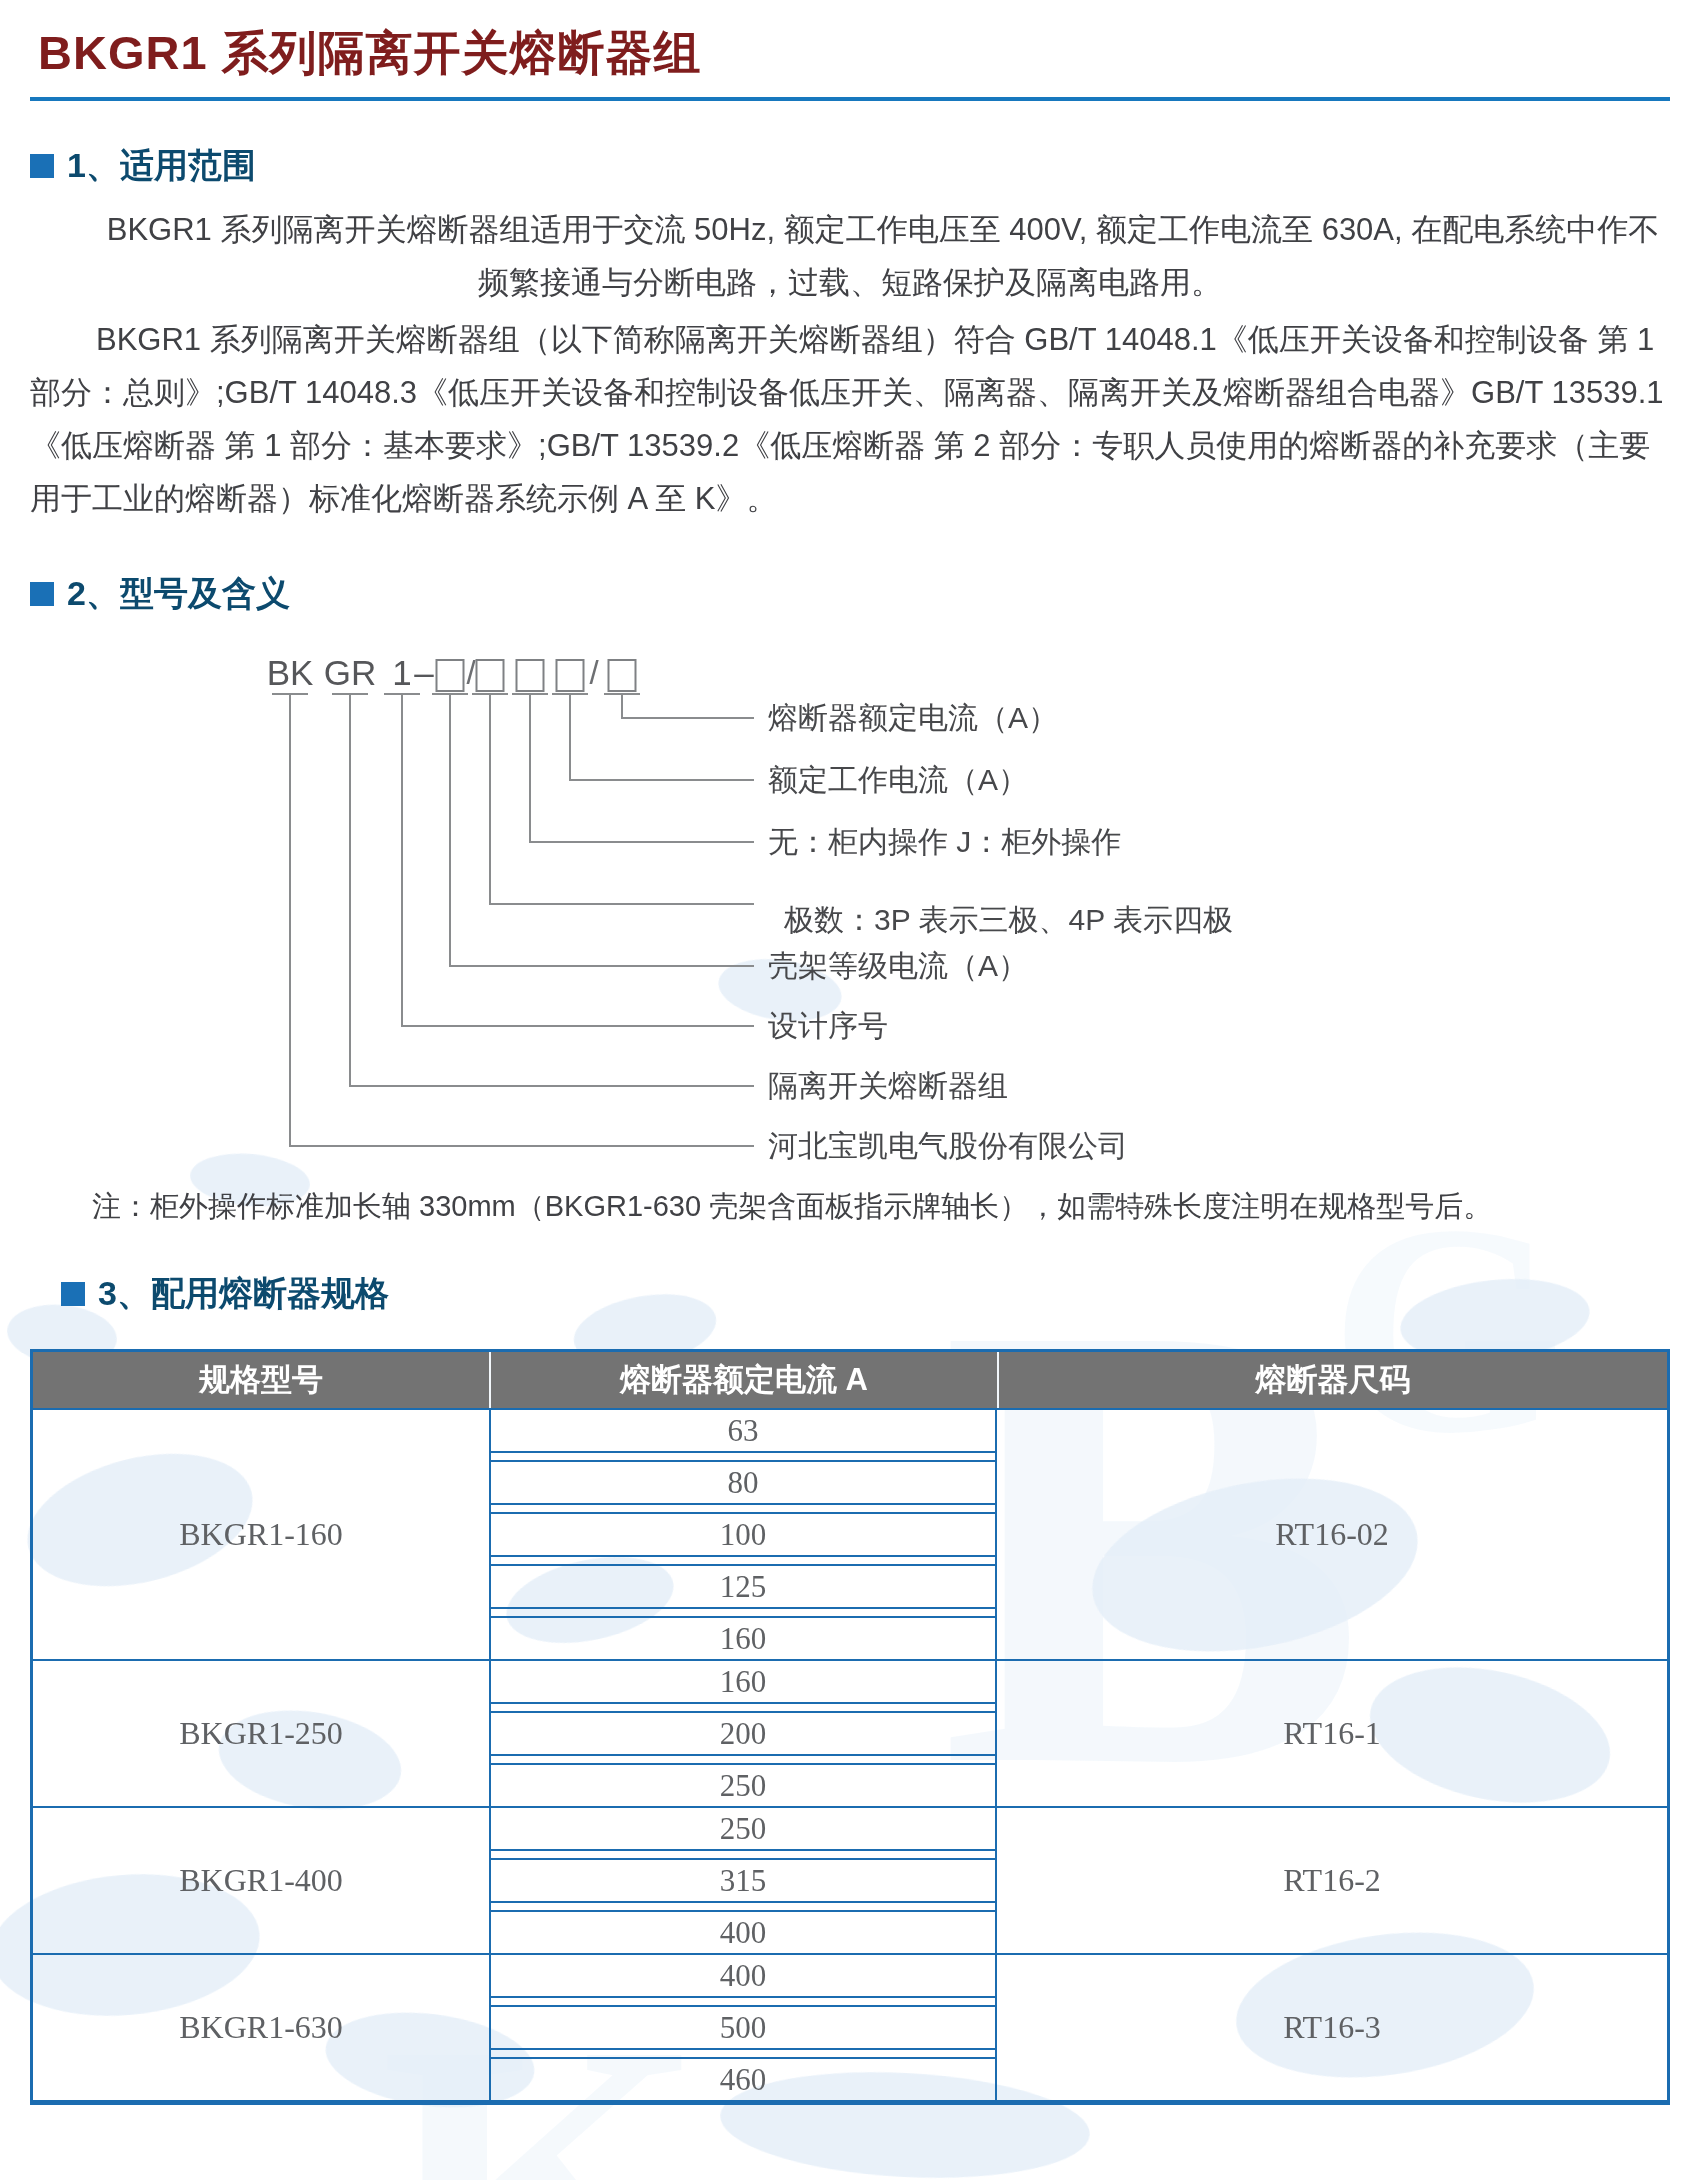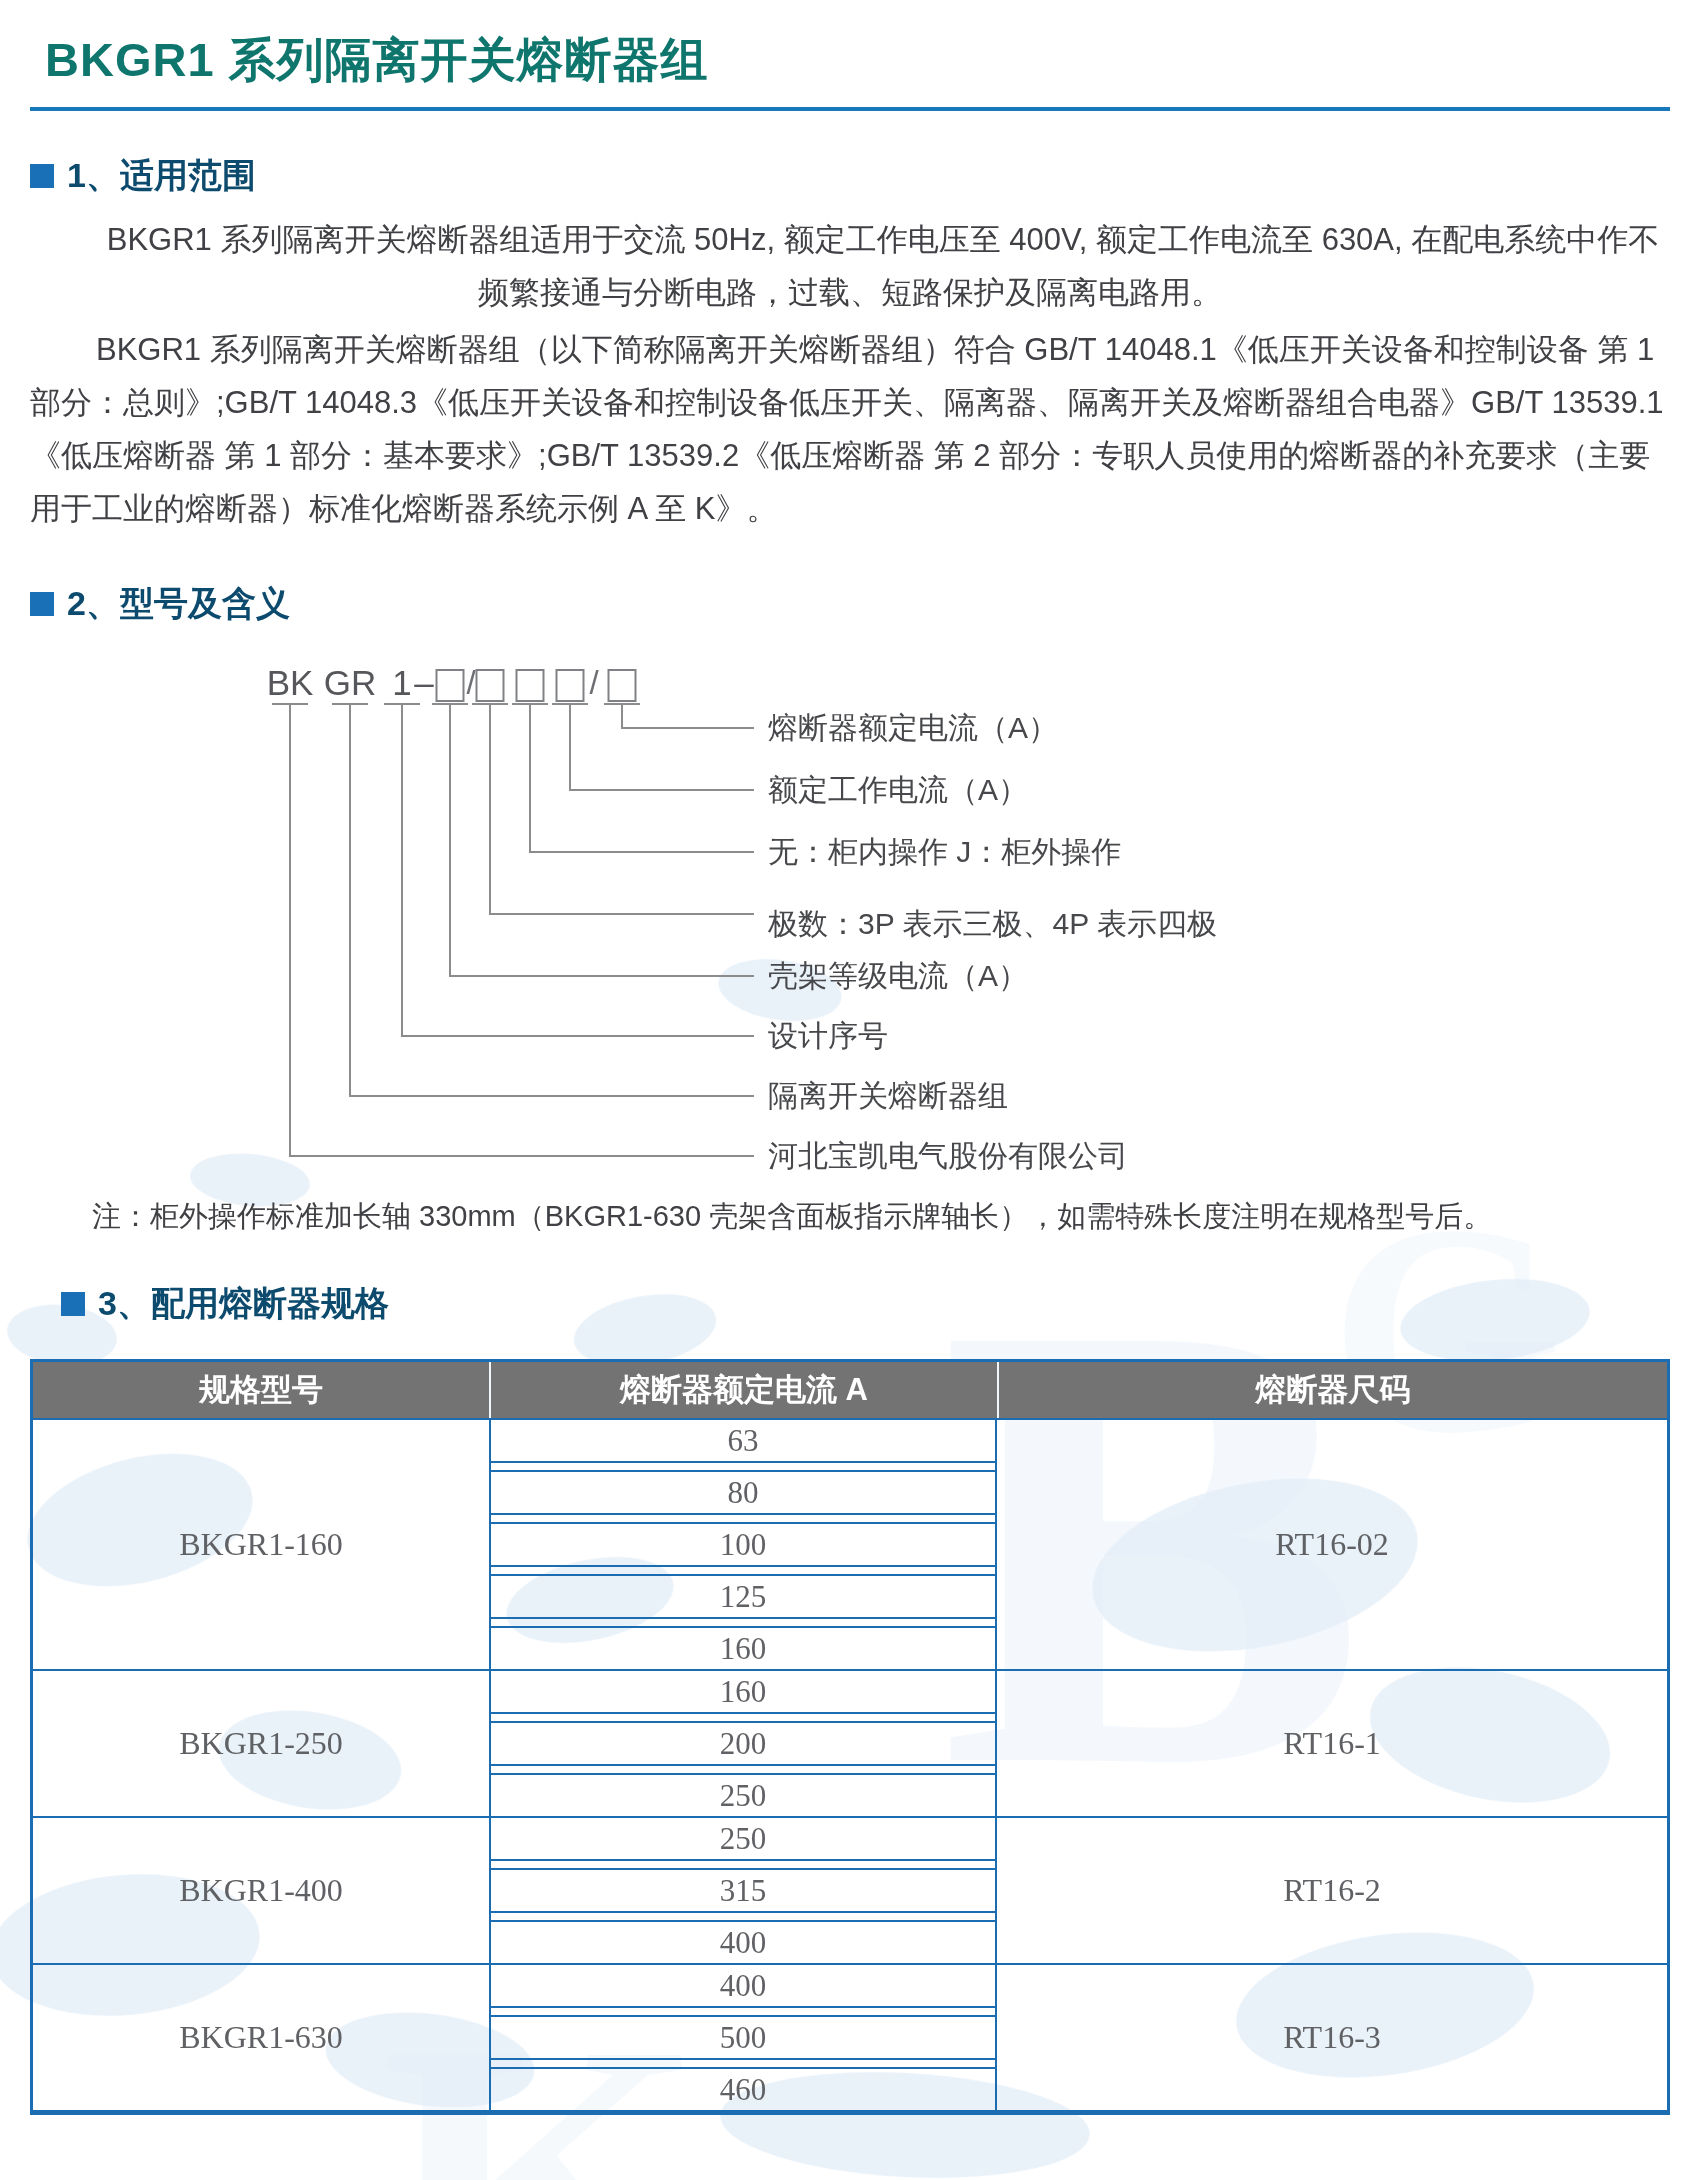--- a/index.html
+++ b/index.html
@@ -1,21 +1,21 @@
 <!DOCTYPE html>
 <html><head>
 <meta charset="utf-8">
 <style>
   html,body{margin:0;padding:0;background:#ffffff;}
   .page{width:1700px;height:2180px;position:relative;background:#fff;overflow:hidden;
         font-family:"Liberation Sans",sans-serif;}
   .wm{position:absolute;left:0;top:0;width:1700px;height:2180px;z-index:0;}
   .content{position:relative;z-index:1;padding:0 30px;}
 
-  .title{margin:15px;padding-top:14px;font-size:47px;font-weight:bold;color:#0f766e;letter-spacing:1px;}
+  .title{margin:8px;padding-top:14px;font-size:47px;font-weight:bold;color:#7f1d1d;letter-spacing:1px;}
   .rule{height:4px;background:#1778be;margin-top:12px;}
 
   .sec-heading{display:flex;align-items:center;gap:13px;font-size:34px;font-weight:bold;color:#0c4a6e;}
   .sq{width:24px;height:24px;background:#1a70b6;flex:0 0 auto;}
   .mt-s1{margin-top:42px;}
   .mt-s2{margin-top:46px;}
   .mt-s3{margin-top:44px;padding-left:31px;}
 
   .para{margin:0;font-size:31px;color:#404145;line-height:53px;text-indent:66px;}
   .para.p1{margin-top:14px;text-align:center;}
@@ -111,21 +111,21 @@
         <div class="d-line" style="left: 539px; top: 70px; width: 2px; height: 87px;"></div>
         <div class="d-line" style="left: 539px; top: 156px; width: 185px; height: 2px;"></div>
         <div class="d-label" style="top: 157px;">额定工作电流（A）</div>
         <div class="d-line" style="left: 482px; top: 70px; width: 36px; height: 2px;"></div>
         <div class="d-line" style="left: 499px; top: 70px; width: 2px; height: 149px;"></div>
         <div class="d-line" style="left: 499px; top: 218px; width: 225px; height: 2px;"></div>
         <div class="d-label" style="top: 219px;">无：柜内操作 J：柜外操作</div>
         <div class="d-line" style="left: 442px; top: 70px; width: 36px; height: 2px;"></div>
         <div class="d-line" style="left: 459px; top: 70px; width: 2px; height: 211px;"></div>
         <div class="d-line" style="left: 459px; top: 280px; width: 265px; height: 2px;"></div>
-        <div class="d-label" style="top: 291px;">极数：3P 表示三极、4P 表示四极</div>
+        <div class="d-label" style="top: 297px; margin-left: 16px;">极数：3P 表示三极、4P 表示四极</div>
         <div class="d-line" style="left: 402px; top: 70px; width: 36px; height: 2px;"></div>
         <div class="d-line" style="left: 419px; top: 70px; width: 2px; height: 273px;"></div>
         <div class="d-line" style="left: 419px; top: 342px; width: 305px; height: 2px;"></div>
         <div class="d-label" style="top: 343px;">壳架等级电流（A）</div>
         <div class="d-line" style="left: 354px; top: 70px; width: 36px; height: 2px;"></div>
         <div class="d-line" style="left: 371px; top: 70px; width: 2px; height: 333px;"></div>
         <div class="d-line" style="left: 371px; top: 402px; width: 353px; height: 2px;"></div>
         <div class="d-label" style="top: 403px;">设计序号</div>
         <div class="d-line" style="left: 302px; top: 70px; width: 36px; height: 2px;"></div>
         <div class="d-line" style="left: 319px; top: 70px; width: 2px; height: 393px;"></div>

